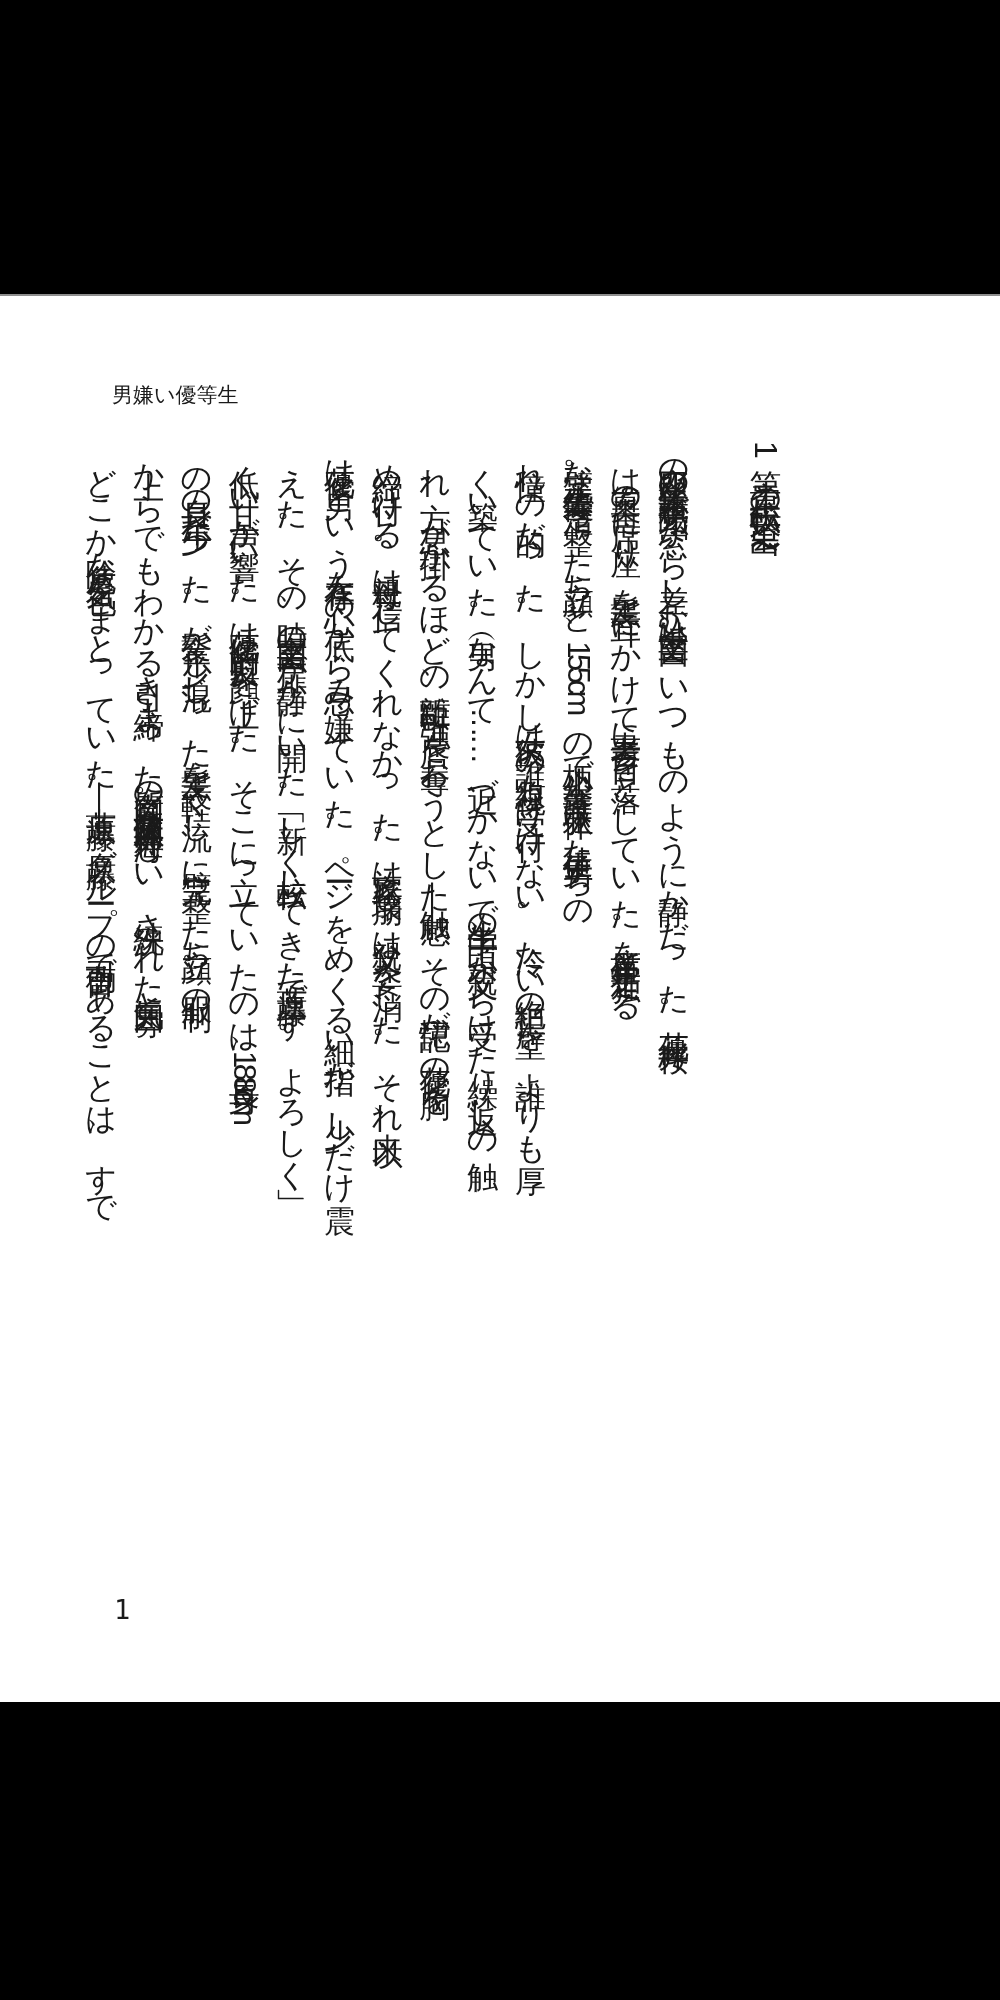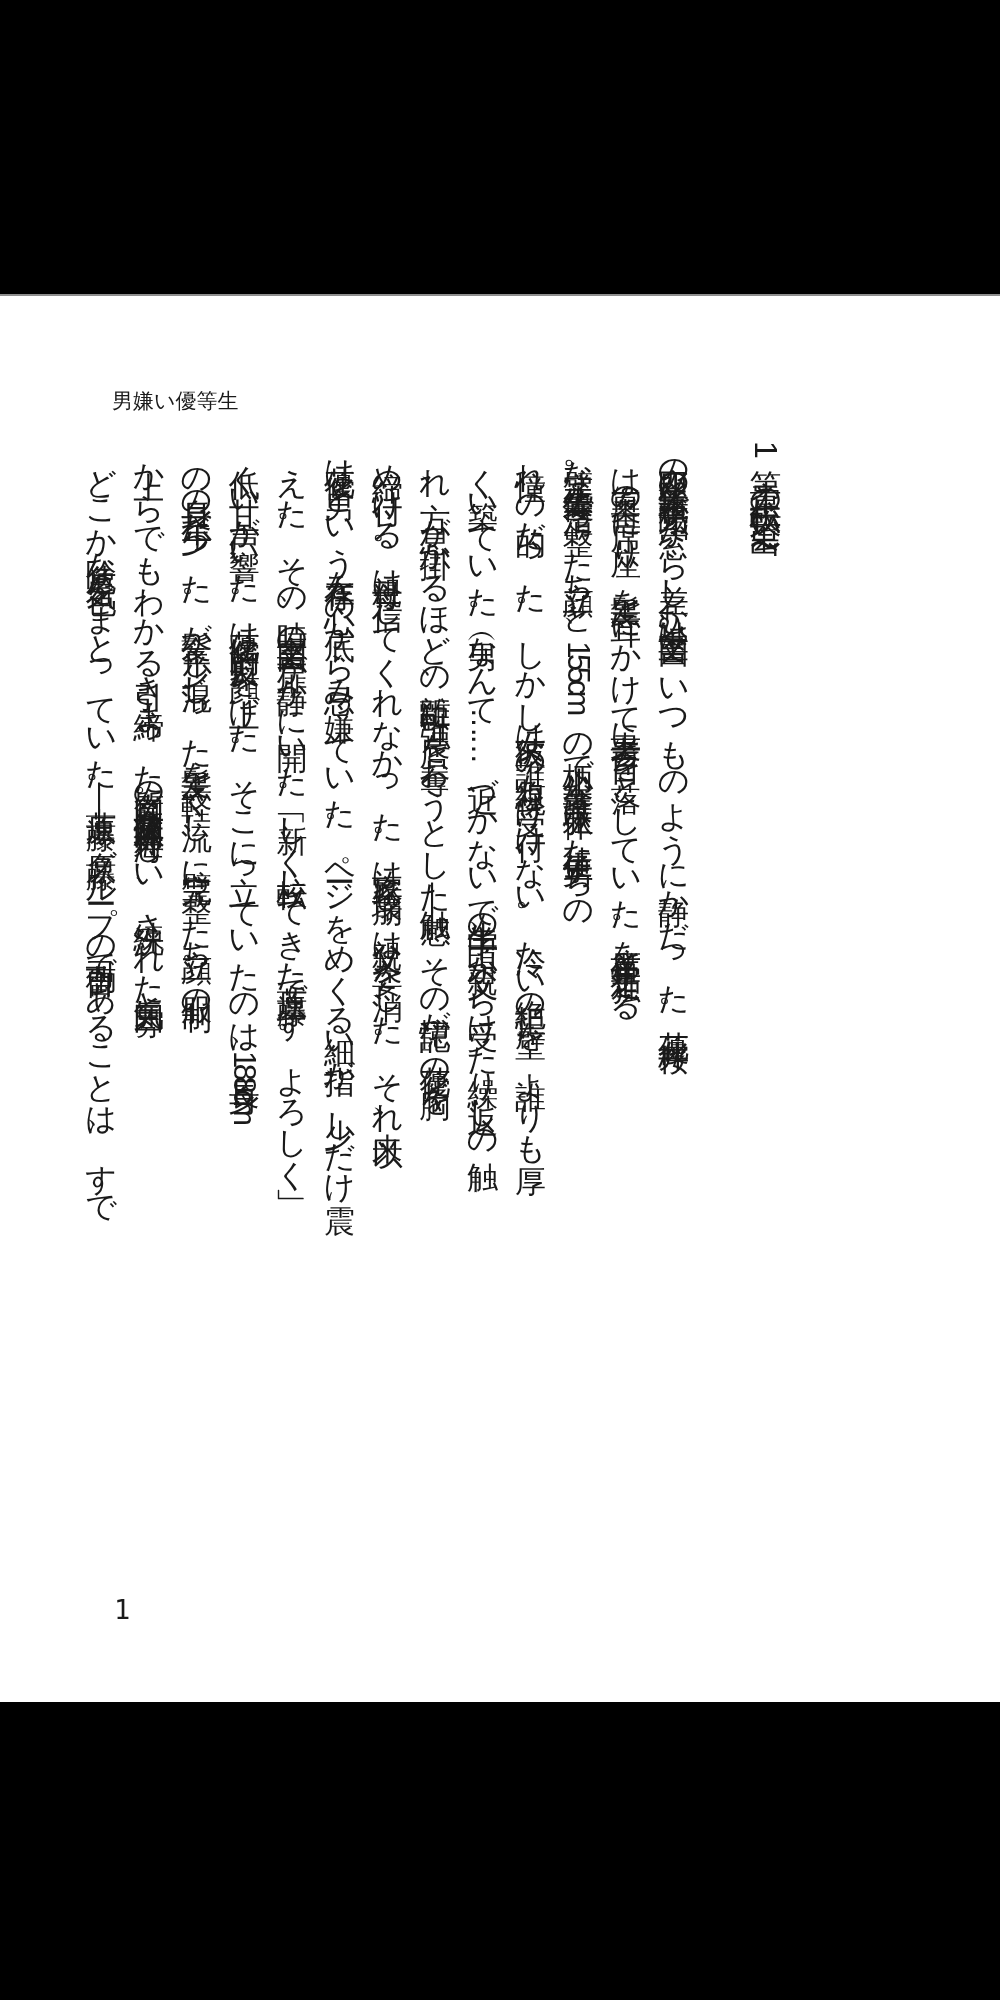--- a/index.html
+++ b/index.html
@@ -34,21 +34,21 @@
     position: absolute;
     left: 0;
     top: 296px;
     width: 1000px;
     height: 1406px;
     background: #ffffff;
   }
   .running-header {
     position: absolute;
     left: 112px;
-    top: 91px;
+    top: 85px;
     font-size: 21px;
     letter-spacing: 0px;
     color: #1a1a1a;
     white-space: nowrap;
   }
   .chapter-title {
     position: absolute;
     top: 149px;
     left: 746px;
     writing-mode: vertical-rl;

